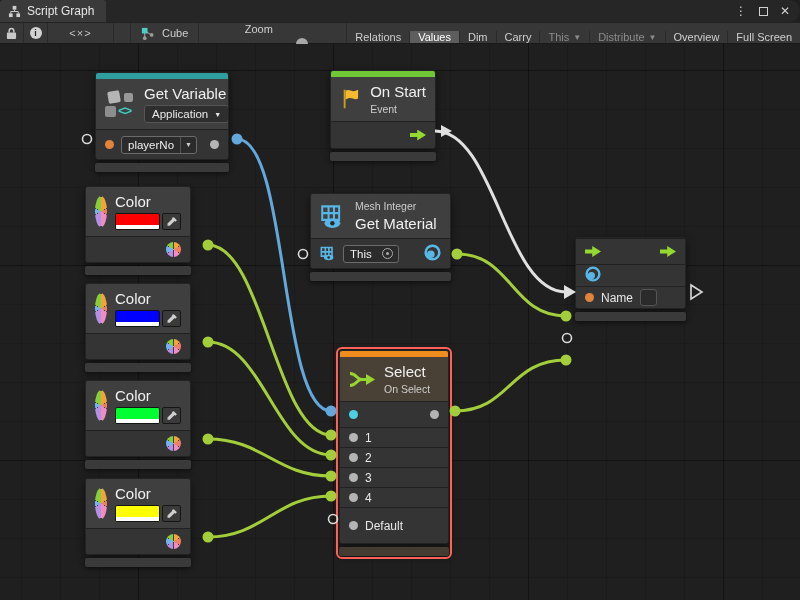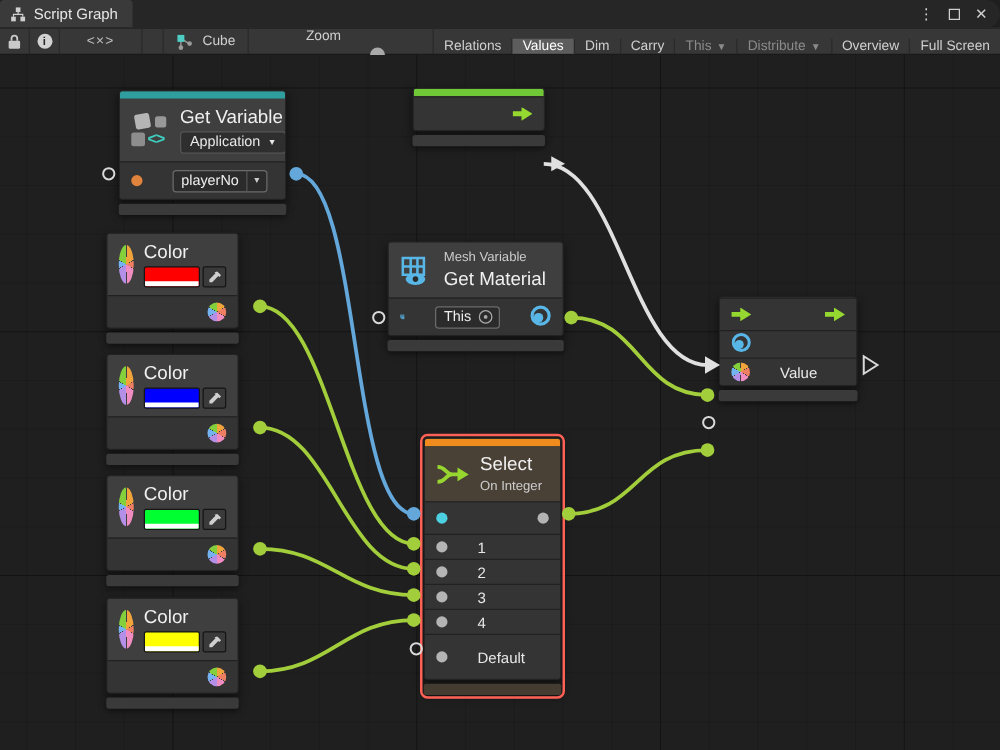--- a/index.html
+++ b/index.html
@@ -53,21 +53,21 @@
 
   
   .node { position:absolute; z-index:2; color:#e8e8e8; font-size:12px; }
   .node.selected { outline:2px solid var(--selection-red); outline-offset:1px; border-radius:3px; }
   .node-main { border-radius:3px; overflow:hidden; background:var(--bg-node); box-shadow:0 3px 8px rgba(0,0,0,.5); border:1px solid #232323; }
   .topbar { height:6px; }
   .node-header { background:var(--bg-node-header); display:flex; align-items:center; gap:8px; padding:6px 9px; }
   .hdr-col { display:flex; flex-direction:column; gap:3px; align-items:flex-start; }
   .node-title { font-size:15px; color:#f0f0f0; white-space:nowrap; }
   .node-sub { font-size:10.5px; color:#cccccc; white-space:nowrap; }
-  .node-row { display:flex; align-items:center; gap:24px; padding:0 9px; border-top:1px solid rgba(0,0,0,.35); background:var(--bg-node); }
+  .node-row { display:flex; align-items:center; gap:7px; padding:0 9px; border-top:1px solid rgba(0,0,0,.35); background:var(--bg-node); }
   .node-footer { height:9px; background:var(--bg-node-footer); border-radius:2px; margin-top:3px; box-shadow:0 2px 5px rgba(0,0,0,.5); }
   .port { width:9px; height:9px; border-radius:50%; flex:0 0 9px; }
   .p-gray { background:var(--port-gray); } .p-orange { background:var(--port-orange); }
   .p-cyan { background:var(--port-cyan); }
   .ml-auto { margin-left:auto; }
   .flow-arrow { width:16px; height:11px; background:#95d930;
     clip-path:polygon(0 32%,45% 32%,45% 0,100% 50%,45% 100%,45% 68%,0 68%); }
   .field { display:flex; align-items:center; background:#2b2b2b; border:1px solid #6b6b6b; border-radius:3px; height:18px; font-size:11.5px; color:#efefef; }
   .field .txt { padding:0 6px; white-space:nowrap; }
   .field .dd { border-left:1px solid #555; width:16px; height:100%; display:flex; align-items:center; justify-content:center; font-size:7px; color:#ccc; }
@@ -218,20 +218,30 @@
           </span>
           <span class="port p-gray ml-auto"></span>
         </div>
       </div>
       <div class="node-footer"></div>
     </div>
 
     <div class="node" id="node-on-start">
       <div class="node-main">
         <div class="topbar" style="background:var(--accent-green)"></div>
+        <div class="node-header">
+          <svg width="26" height="26" viewBox="0 0 24 24">
+            <path d="M5 2 V22" stroke="#caa21e" stroke-width="2"></path>
+            <path d="M6 3 c4 -2.2 7 1.8 11 0 l2.6 -1 v9.5 c-4 2.2 -7 -1.8 -11 0 l-2.6 1 z" fill="#f5b82e"></path>
+          </svg>
+          <span class="hdr-col">
+            <span class="node-title">On Start</span>
+            <span class="node-sub">Event</span>
+          </span>
+        </div>
         <div class="node-row">
           <span class="flow-arrow ml-auto"></span>
         </div>
       </div>
       <div class="node-footer"></div>
     </div>
 
     <div class="node color-node" id="node-color-0">
       <div class="node-main">
         <div class="node-header">
@@ -328,21 +338,21 @@
       <div class="node-main">
         <div class="node-header">
           <svg width="27" height="25" viewBox="0 0 24 22">
             <g stroke="var(--icon-blue)" stroke-width="1.8" fill="none">
               <path d="M2 2 h15 v12 h-15 z M7.6 2 v12 M12.4 2 v12 M2 8 h15"></path>
             </g>
             <ellipse cx="11" cy="17" rx="7" ry="4.2" fill="var(--icon-blue)"></ellipse>
             <circle cx="11" cy="17" r="2" fill="#2a2a2a"></circle>
           </svg>
           <span class="hdr-col">
-            <span class="node-sub">Mesh Variable</span>
+            <span class="node-sub">Mesh Integer</span>
             <span class="node-title">Get Material</span>
           </span>
         </div>
         <div class="node-row">
           <svg width="16" height="15" viewBox="0 0 24 22">
             <g stroke="var(--icon-blue)" stroke-width="2.4" fill="none">
               <path d="M2 2 h16 v13 h-16 z M8 2 v13 M13.3 2 v13 M2 8.5 h16"></path>
             </g>
             <ellipse cx="13" cy="17" rx="7" ry="4.2" fill="var(--icon-blue)"></ellipse>
             <circle cx="13" cy="17" r="2" fill="#2a2a2a"></circle>
@@ -365,21 +375,21 @@
     <div class="node selected" id="node-select">
       <div class="node-main">
         <div class="topbar" style="background:var(--accent-orange)"></div>
         <div class="node-header">
           <svg width="27" height="21" viewBox="0 0 27 20">
             <path d="M1 4 C8 4 7 10 13 10 M1 16 C8 16 7 10 13 10 M13 10 h5" fill="none" stroke="#97d52f" stroke-width="3"></path>
             <path d="M17 4.5 l9 5.5 -9 5.5 z" fill="#97d52f"></path>
           </svg>
           <span class="hdr-col">
             <span class="node-title">Select</span>
-            <span class="node-sub">On Integer</span>
+            <span class="node-sub">On Select</span>
           </span>
         </div>
         <div class="node-row row-io">
           <span class="port p-cyan"></span>
           <span class="port p-gray ml-auto"></span>
         </div>
         <div class="node-row row-branch">
           <span class="port p-gray"></span>
           <span>1</span>
         </div>
@@ -411,22 +421,23 @@
         </div>
         <div class="node-row row-small">
           <span class="sphere">
             <svg width="16" height="16" viewBox="0 0 20 20">
               <circle cx="10" cy="10" r="8" fill="none" stroke="var(--icon-blue)" stroke-width="3"></circle>
               <circle cx="8" cy="12" r="4.5" fill="var(--icon-blue)"></circle>
             </svg>
           </span>
         </div>
         <div class="node-row row-small">
-          <span class="wheel small"></span>
-          <span>Value</span>
+          <span class="port p-orange"></span>
+          <span>Name</span>
+          <span class="namebox"></span>
         </div>
       </div>
       <div class="node-footer"></div>
     </div>
 
     <svg class="wires" width="800" height="556" viewBox="0 0 800 556">
 
       <path class="wire w-white" d="M435 87 C495 87 505 248 566 248"></path>
       <polygon class="d-white" points="441,81 452,87 441,93"></polygon>
       <polygon class="d-white" points="564,241 576,248 564,255"></polygon>

